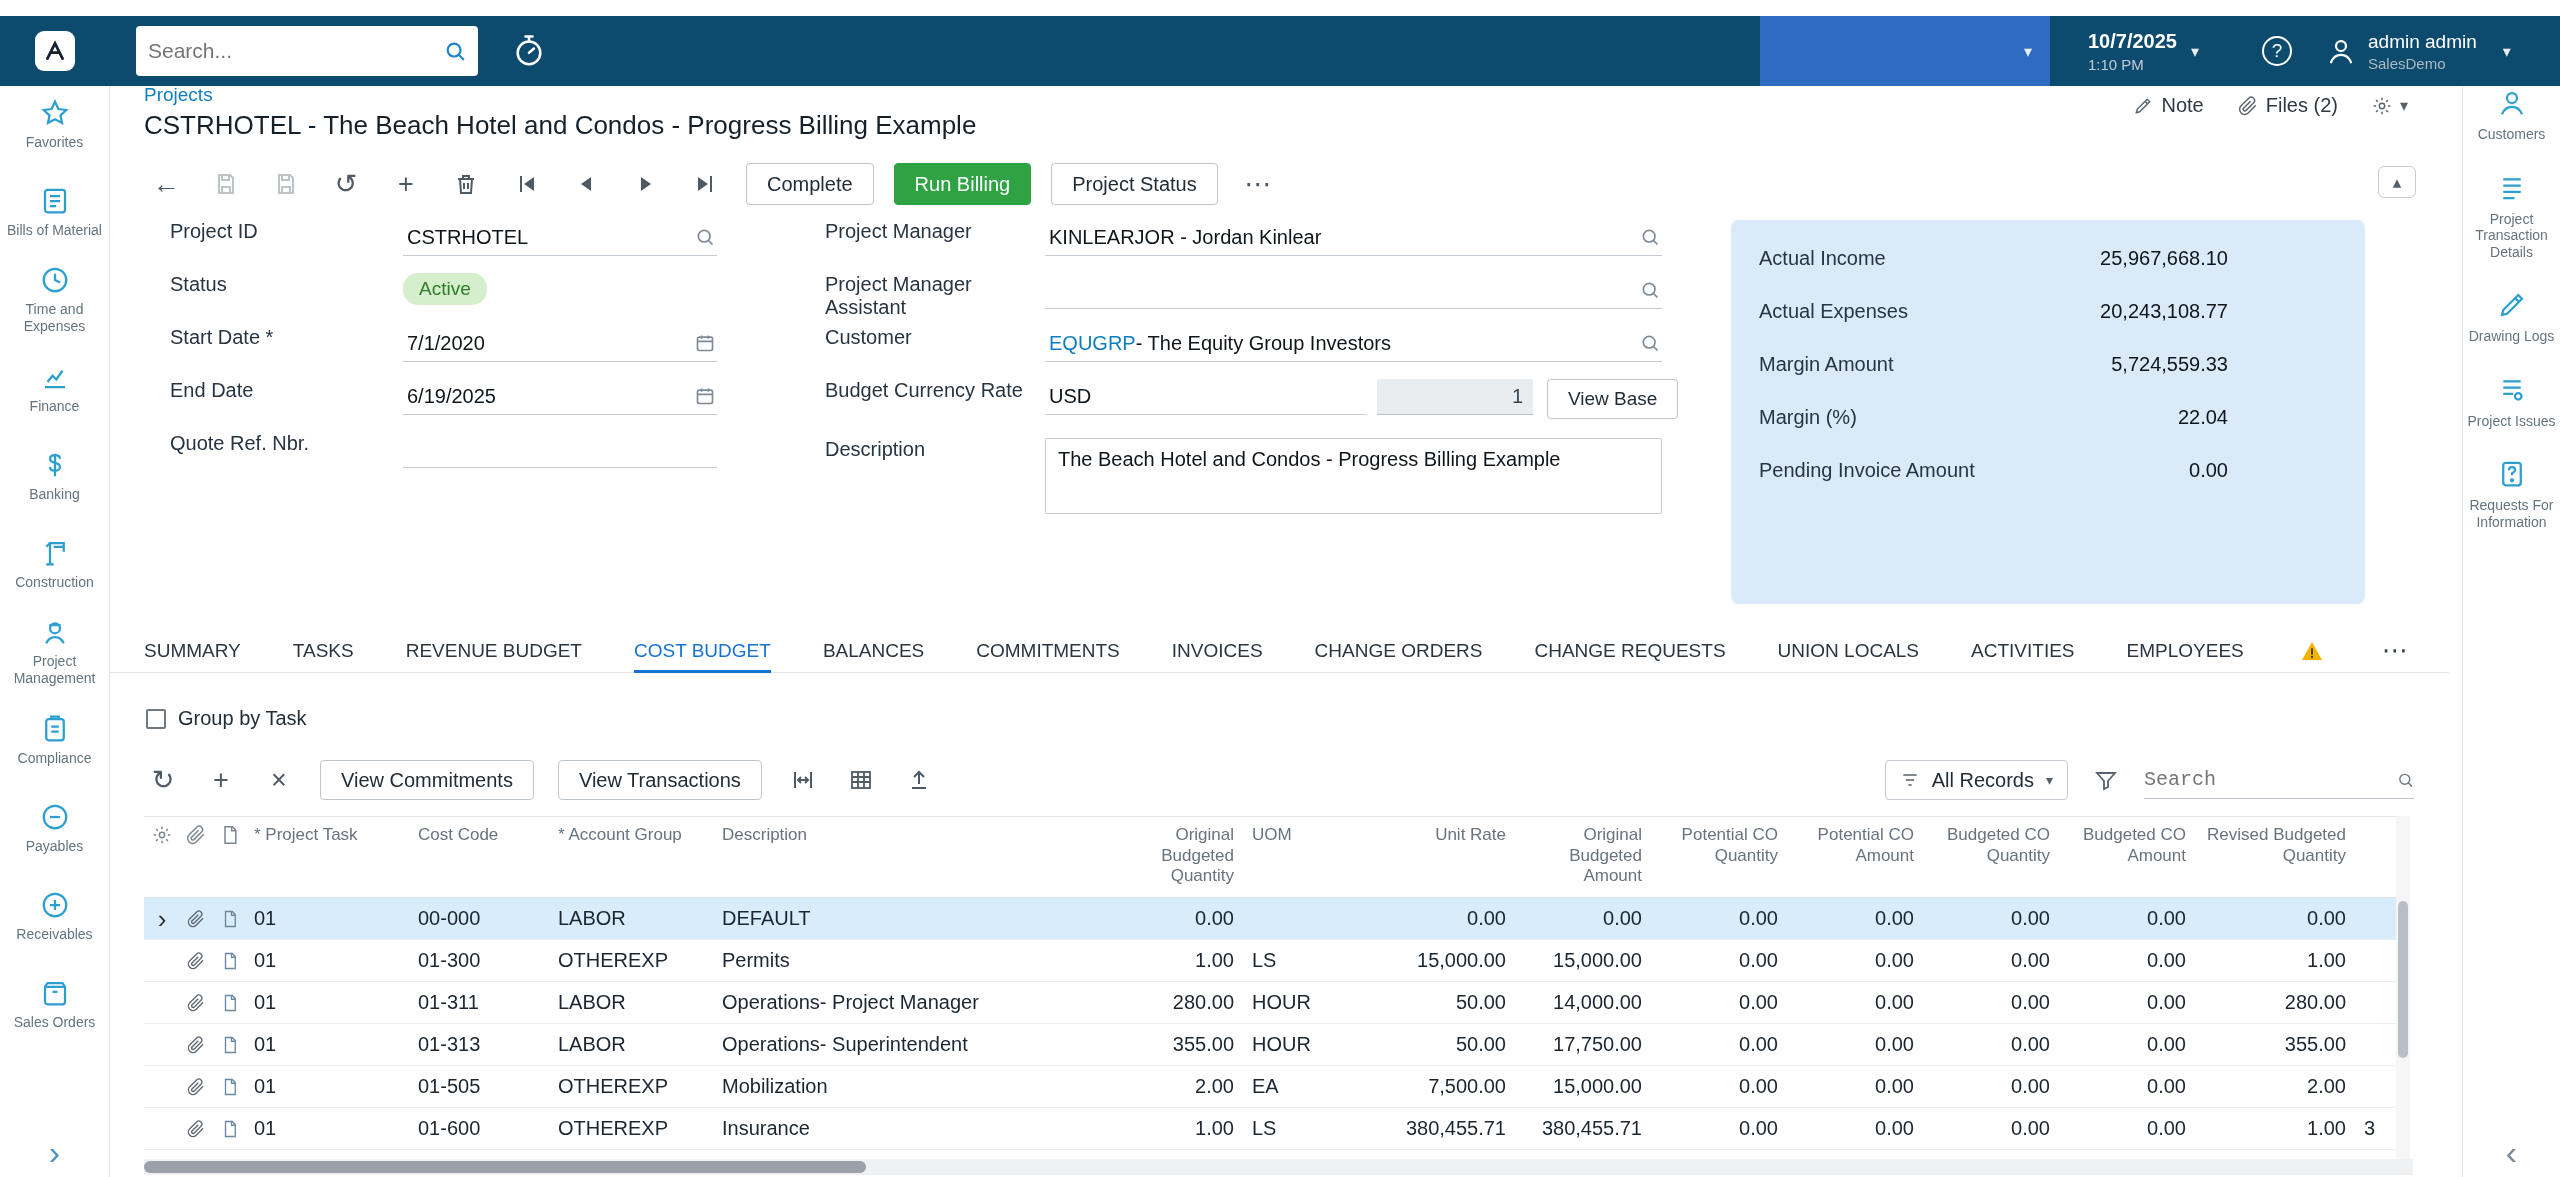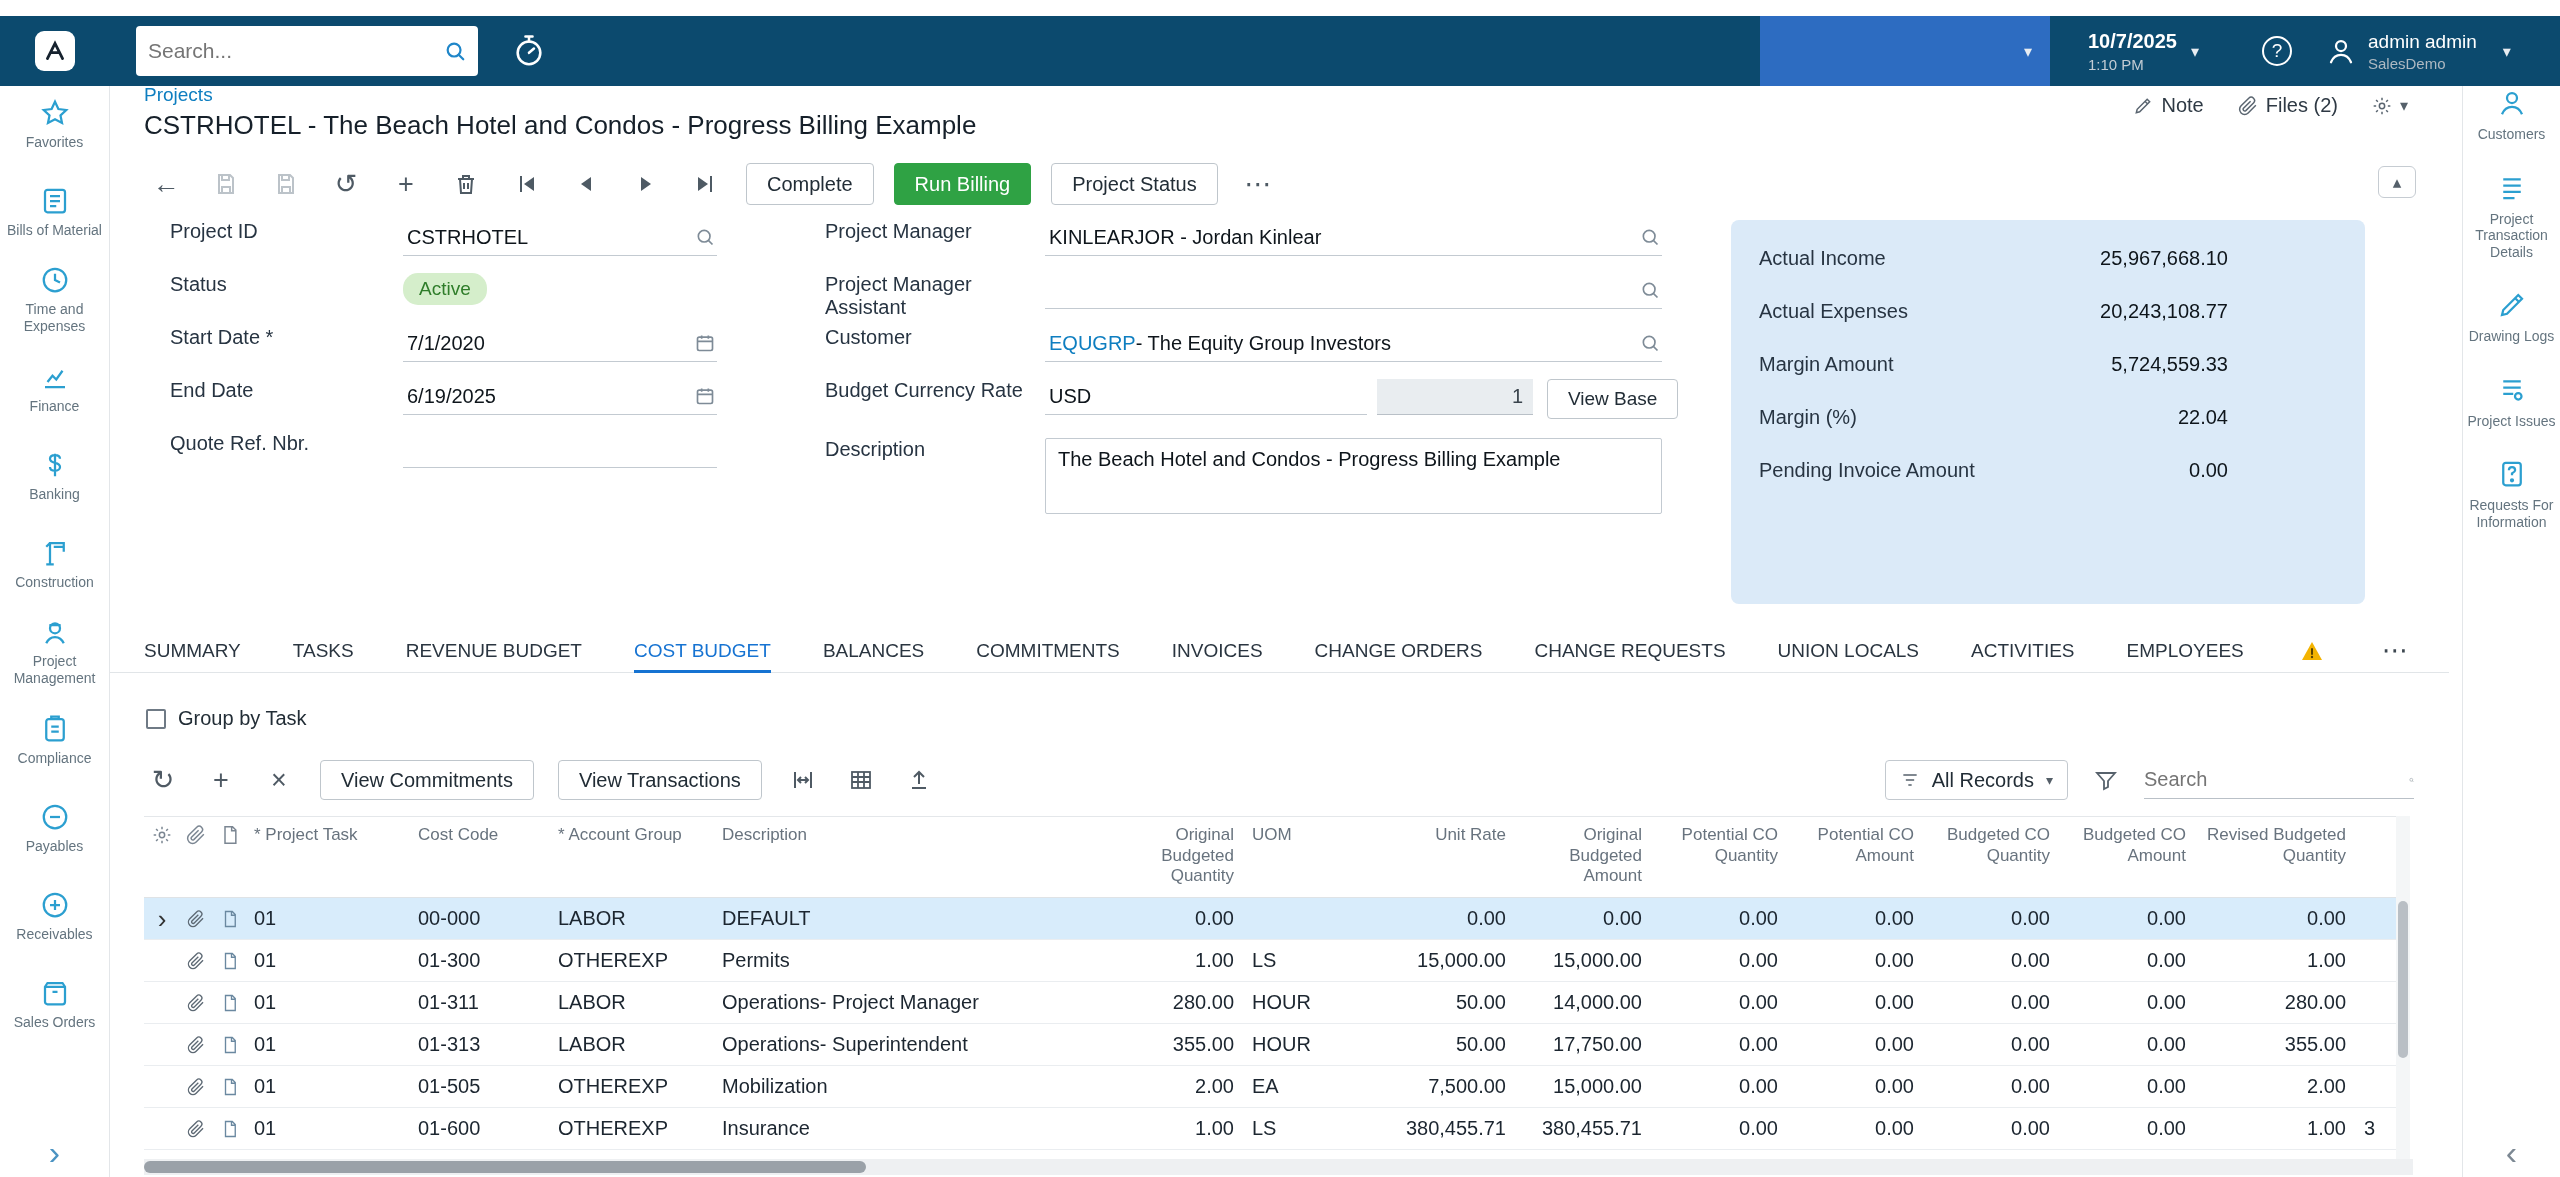--- a/index.html
+++ b/index.html
@@ -91,21 +91,21 @@
 .gtb .gic svg{width:24px;height:24px;margin:0 auto}
 .gtb .btn{height:40px}
 .gtb .rgt{position:absolute;right:48px;display:flex;align-items:center;gap:26px}
 .records{height:40px;border:1px solid #c3c9cf;border-radius:4px;display:flex;align-items:center;gap:12px;padding:0 14px;cursor:pointer}
 .records svg{width:20px;height:20px;color:#57626c}
 .records .rl{font-size:20px;color:#222d36}
 .records .chev{color:#555f68;font-size:14px}
 .gfilter{color:#57626c;cursor:pointer}
 .gfilter svg{width:24px;height:24px}
 .gsearch{width:270px;height:38px;border-bottom:1px solid #b9c0c7;display:flex;align-items:center}
-.gsearch input{flex:1;border:none;outline:none;font-size:20px;color:#333;font-family:Liberation Sans, sans-serif}
+.gsearch input{flex:1;border:none;outline:none;font-size:20px;color:#333;font-family:Liberation Mono, monospace}
 .gsearch svg{width:22px;height:22px;color:#6b7680}
 
 .thead{position:absolute;left:34px;top:746px;width:2252px;height:82px;display:flex;align-items:flex-start;border-top:1px solid #e4e7ea;border-bottom:1px solid #dfe3e6;background:#fff}
 .tbody{position:absolute;left:34px;top:828px;width:2252px;height:261px;overflow:hidden}
 .trow{display:flex;align-items:center;height:42px;border-bottom:1px solid #eaedf0;background:#fff}
 .trow.sel{background:#d8ecfb}
 .hcell{font-size:17px;color:#68737e;line-height:1.22;padding-top:8px;white-space:normal}
 .cell{font-size:20px;color:#1c2630;white-space:nowrap;overflow:hidden}
 .num{text-align:right;padding-right:10px}
 .pl{padding-left:6px}

